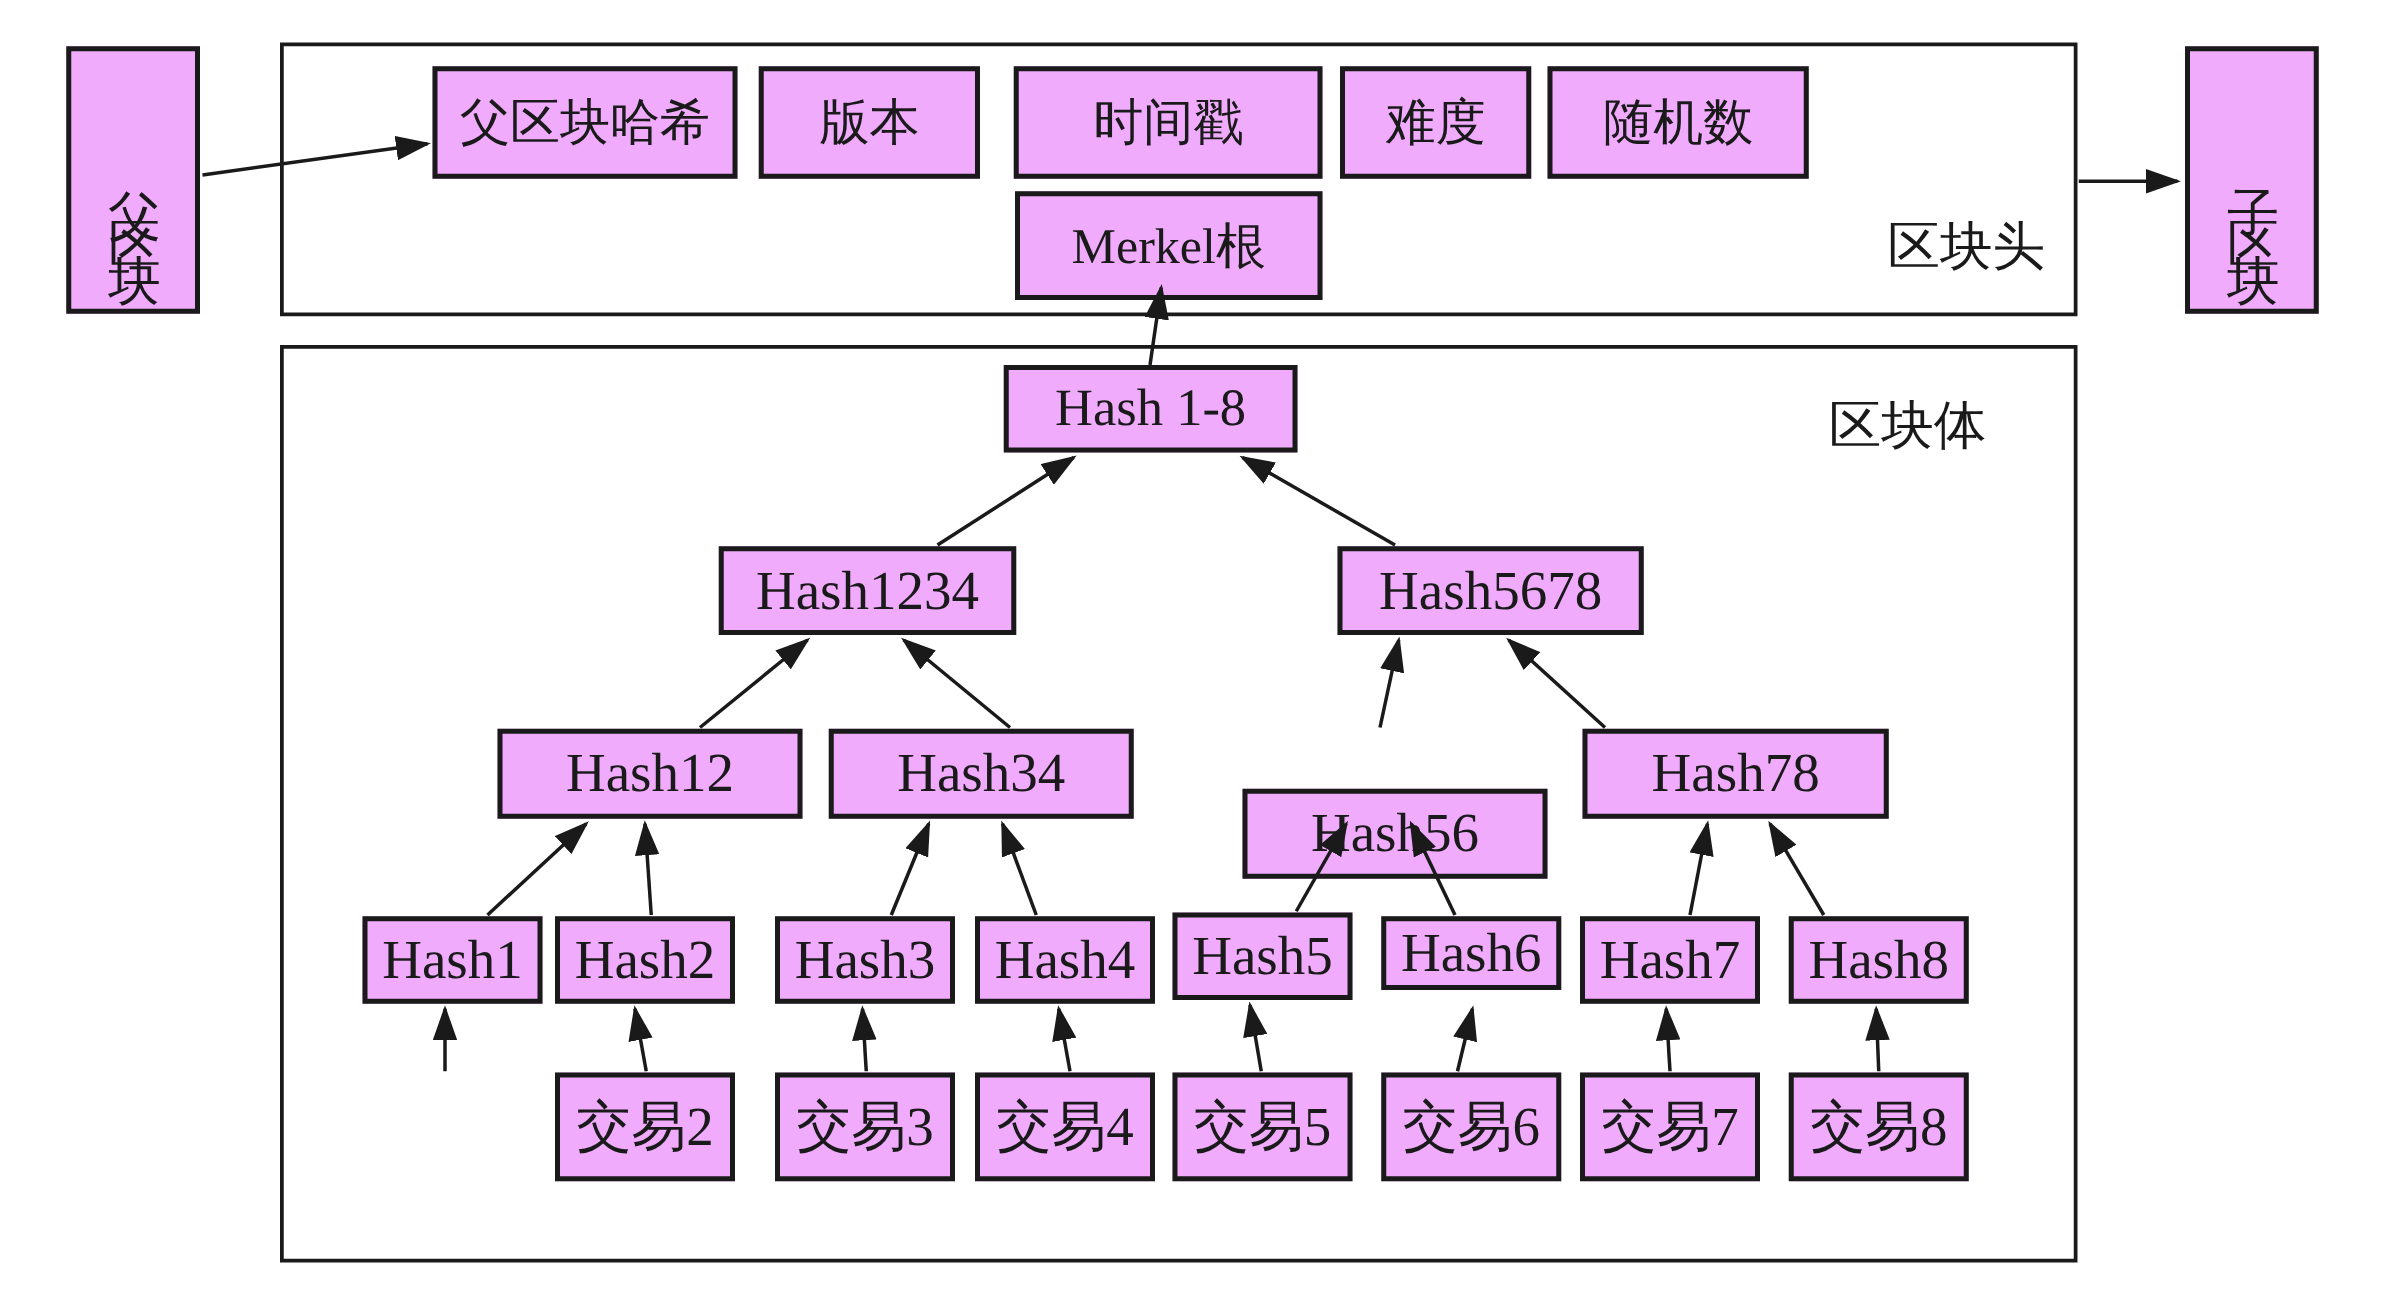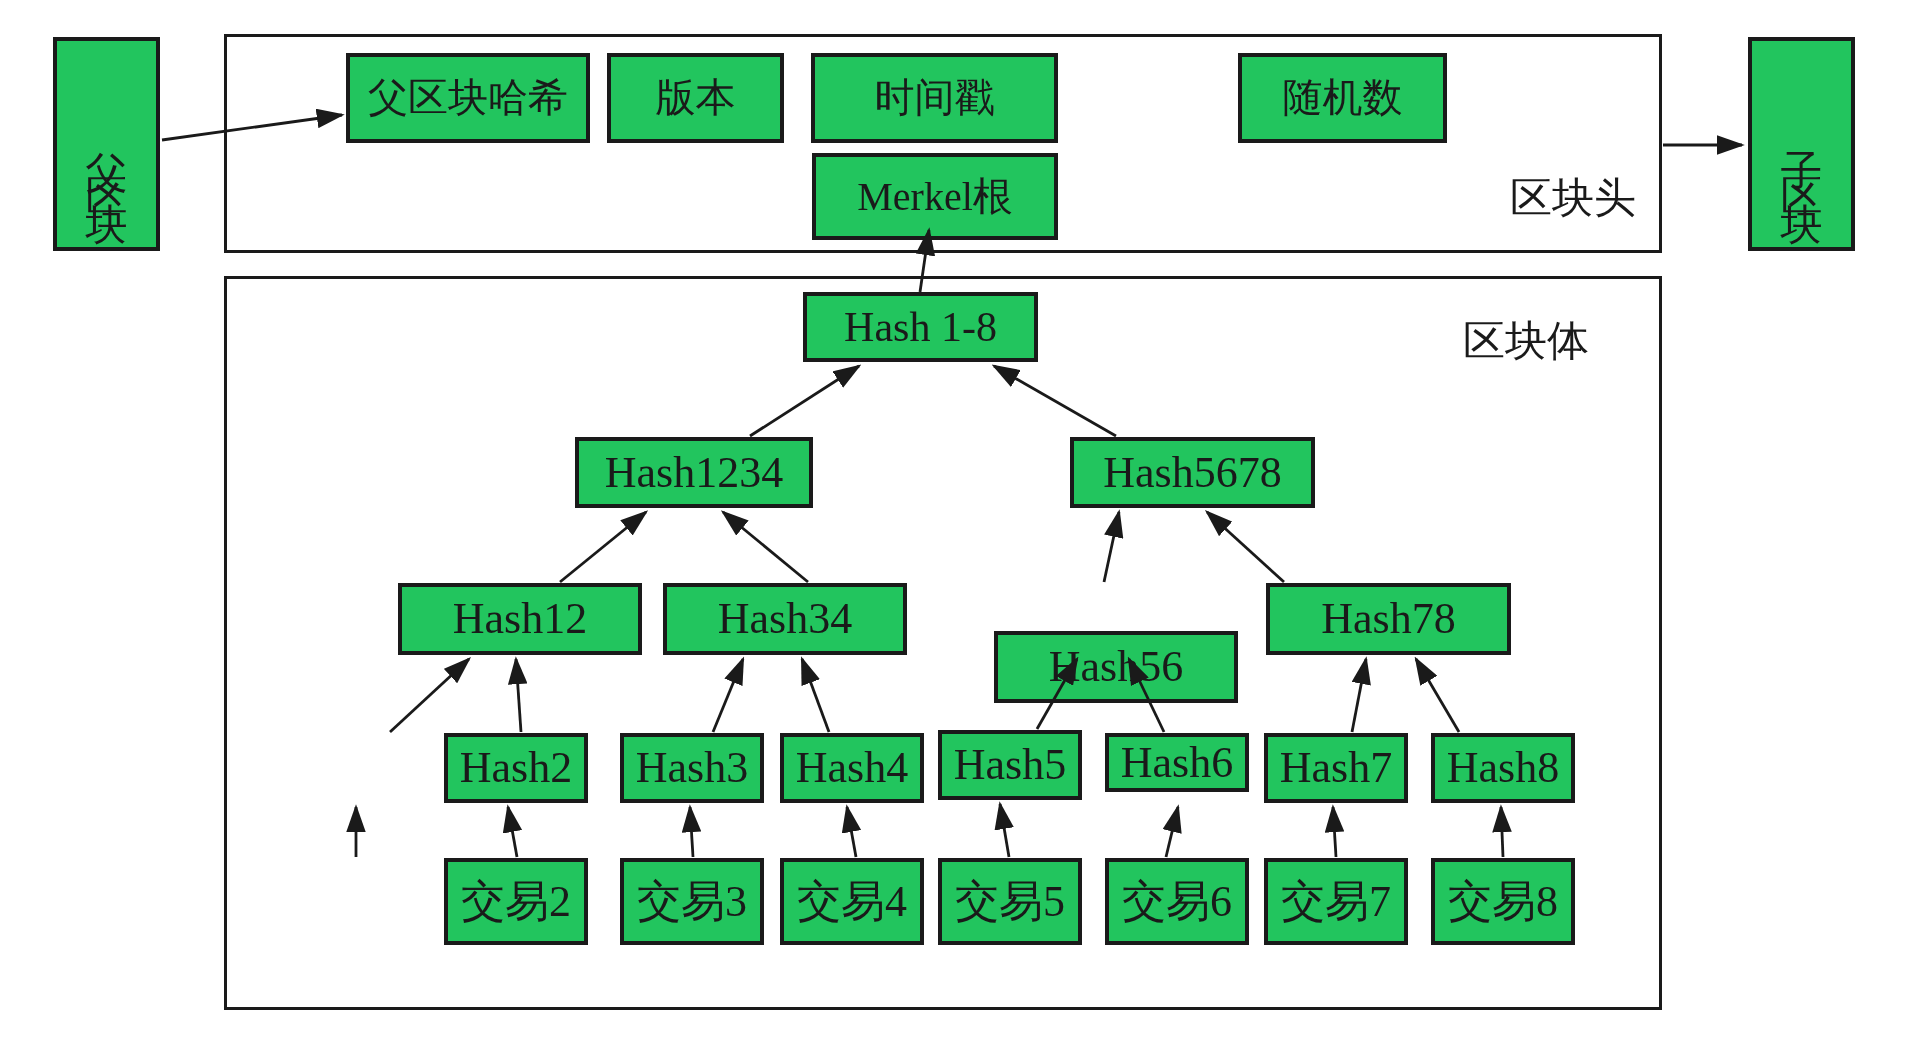--- a/index.html
+++ b/index.html
@@ -7,21 +7,21 @@
     position:relative;
     width:1920px;height:1051px;
     background:#ffffff;
     font-family:"Liberation Serif","DejaVu Serif",serif;
     color:#1a1a1a;
     overflow:hidden;
   }
   .box{
     position:absolute;
     box-sizing:border-box;
-    background:#22c55e;
+    background:#f0abfc;
     border:4px solid #1a1a1a;
     display:flex;
     align-items:center;
     justify-content:center;
     text-align:center;
     line-height:1;
     white-space:nowrap;
   }
   .container-box{
     position:absolute;
@@ -67,33 +67,35 @@
   <div class="box" style="left:53px;top:37px;width:107px;height:214px;">
     <span class="vtext">父区块</span>
   </div>
   <div class="box" style="left:1748px;top:37px;width:107px;height:214px;">
     <span class="vtext">子区块</span>
   </div>
 
   <div class="box f38" style="left:346px;top:53px;width:244px;height:90px;">父区块哈希</div>
   <div class="box f38" style="left:607px;top:53px;width:177px;height:90px;">版本</div>
   <div class="box f38" style="left:811px;top:53px;width:247px;height:90px;">时间戳</div>
+  <div class="box f38" style="left:1072px;top:53px;width:153px;height:90px;">难度</div>
   <div class="box f38" style="left:1238px;top:53px;width:209px;height:90px;">随机数</div>
   <div class="box f38" style="left:812px;top:153px;width:246px;height:87px;">Merkel根</div>
 
   <div class="box f42" style="left:803px;top:292px;width:235px;height:70px;">Hash 1-8</div>
 
   <div class="box f44" style="left:575px;top:437px;width:238px;height:71px;">Hash1234</div>
   <div class="box f44" style="left:1070px;top:437px;width:245px;height:71px;">Hash5678</div>
 
   <div class="box f44" style="left:398px;top:583px;width:244px;height:72px;">Hash12</div>
   <div class="box f44" style="left:663px;top:583px;width:244px;height:72px;">Hash34</div>
   <div class="box f44" style="left:994px;top:583px;width:244px;height:72px;margin-top:48px;">Hash56</div>
   <div class="box f44" style="left:1266px;top:583px;width:245px;height:72px;">Hash78</div>
 
+  <div class="box f44" style="left:290px;top:733px;width:144px;height:70px;">Hash1</div>
   <div class="box f44" style="left:444px;top:733px;width:144px;height:70px;">Hash2</div>
   <div class="box f44" style="left:620px;top:733px;width:144px;height:70px;">Hash3</div>
   <div class="box f44" style="left:780px;top:733px;width:144px;height:70px;">Hash4</div>
   <div class="box f44" style="left:938px;top:730px;width:144px;height:70px;">Hash5</div>
   <div class="box f44" style="left:1105px;top:733px;width:144px;height:59px;">Hash6</div>
   <div class="box f44" style="left:1264px;top:733px;width:144px;height:70px;">Hash7</div>
   <div class="box f44" style="left:1431px;top:733px;width:144px;height:70px;">Hash8</div>
 
   <div class="box f44" style="left:444px;top:858px;width:144px;height:87px;">交易2</div>
   <div class="box f44" style="left:620px;top:858px;width:144px;height:87px;">交易3</div>

